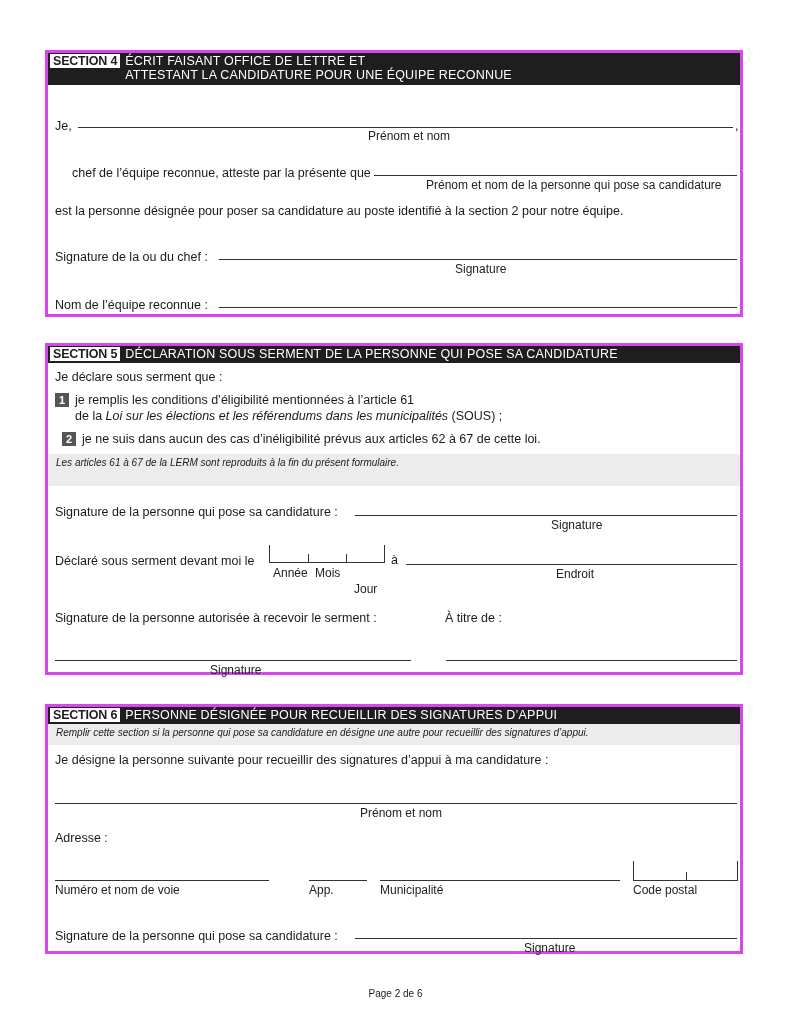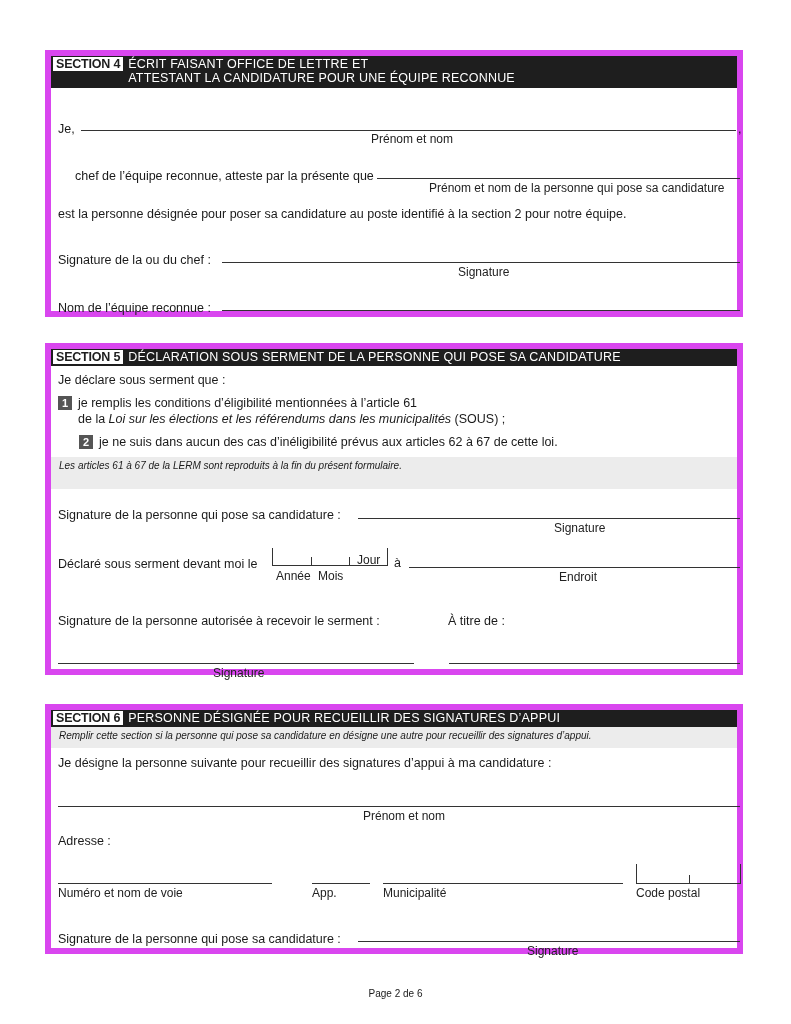--- a/index.html
+++ b/index.html
@@ -1,19 +1,19 @@
 <!DOCTYPE html>
 <html><head>
 <meta charset="utf-8">
 <style>
   * { box-sizing: border-box; margin: 0; padding: 0; }
   html, body { width: 791px; height: 1024px; background: #ffffff; overflow: hidden; }
   body { font-family: "Liberation Sans", sans-serif; color: #1a1a1a; position: relative; }
 
-  .section { position: absolute; left: 45px; width: 698px; border: 6px solid #d946ef; background: #fff; }
+  .section { position: absolute; left: 45px; width: 698px; border: 3px solid #d946ef; background: #fff; }
   .sec-header { background: #1e1e1e; color: #ffffff; font-size: 12.5px; display: flex; align-items: flex-start; padding: 1px 6px 2px 2px; line-height: 14px; }
   .sec-badge { background: #ffffff; color: #1e1e1e; font-weight: bold; padding: 0 3px; margin-right: 5px; white-space: nowrap; letter-spacing: -0.2px; }
   .sec-title { font-weight: normal; letter-spacing: 0.2px; }
 
   .abs { position: absolute; }
   .label { font-size: 12.5px; white-space: nowrap; }
   .hint { font-size: 12px; white-space: nowrap; color: #222; }
   .line { position: absolute; height: 0; border-top: 1px solid #333; }
   .note-band { position: absolute; left: 0; right: 0; background: #ececec; font-size: 10px; font-style: italic; padding: 3px 8px; }
 
@@ -63,38 +63,38 @@
 
   <span class="abs label" style="left:7px; top:24px; font-weight:normal;">Je déclare sous serment que :</span>
 
   <div class="abs label" style="left:7px; top:47px;">
     <span class="num-box">1</span><span>je remplis les conditions d’éligibilité mentionnées à l’article 61</span>
   </div>
   <div class="abs label" style="left:27px; top:63px;">
     <span>de la </span><i>Loi sur les élections et les référendums dans les municipalités</i><span> (SOUS) ;</span>
   </div>
 
-  <div class="abs label" style="left:20px; top:86px;padding-left:8px;">
+  <div class="abs label" style="left:6px; top:86px;padding-left:8px;">
     <span class="num-box">2</span><span>je ne suis dans aucun des cas d’inéligibilité prévus aux articles 62 à 67 de cette loi.</span>
   </div>
 
   <div class="note-band" style="top:108px; height:32px;">Les articles 61 à 67 de la LERM sont reproduits à la fin du présent formulaire.</div>
 
   <span class="abs label" style="left:7px; top:159px;">Signature de la personne qui pose sa candidature :</span>
   <div class="line" style="left:307px; width:382px; top:169px;"></div>
   <span class="abs hint" style="left:503px; top:172px;">Signature</span>
 
   <span class="abs label" style="left:7px; top:208px;">Déclaré sous serment devant moi le</span>
   <div class="datebox" style="left:221px; width:116px; top:199px;">
     <div class="div" style="left:38px;"></div>
     <div class="div" style="left:76px;"></div>
   </div>
   <span class="abs hint" style="left:225px; top:220px;">Année</span>
   <span class="abs hint" style="left:267px; top:220px;">Mois</span>
-  <span class="abs hint" style="left:306px; top:204px;">Jour</span>
+  <span class="abs hint" style="left:306px; top:236px;">Jour</span>
 
   <span class="abs label" style="left:343px; top:207px;">à</span>
   <div class="line" style="left:358px; width:331px; top:218px;"></div>
   <span class="abs hint" style="left:508px; top:221px;">Endroit</span>
 
   <span class="abs label" style="left:7px; top:265px;">Signature de la personne autorisée à recevoir le serment :</span>
   <span class="abs label" style="left:397px; top:265px;">À titre de :</span>
 
   <div class="line" style="left:7px; width:356px; top:314px;"></div>
   <div class="line" style="left:398px; width:291px; top:314px;"></div>

